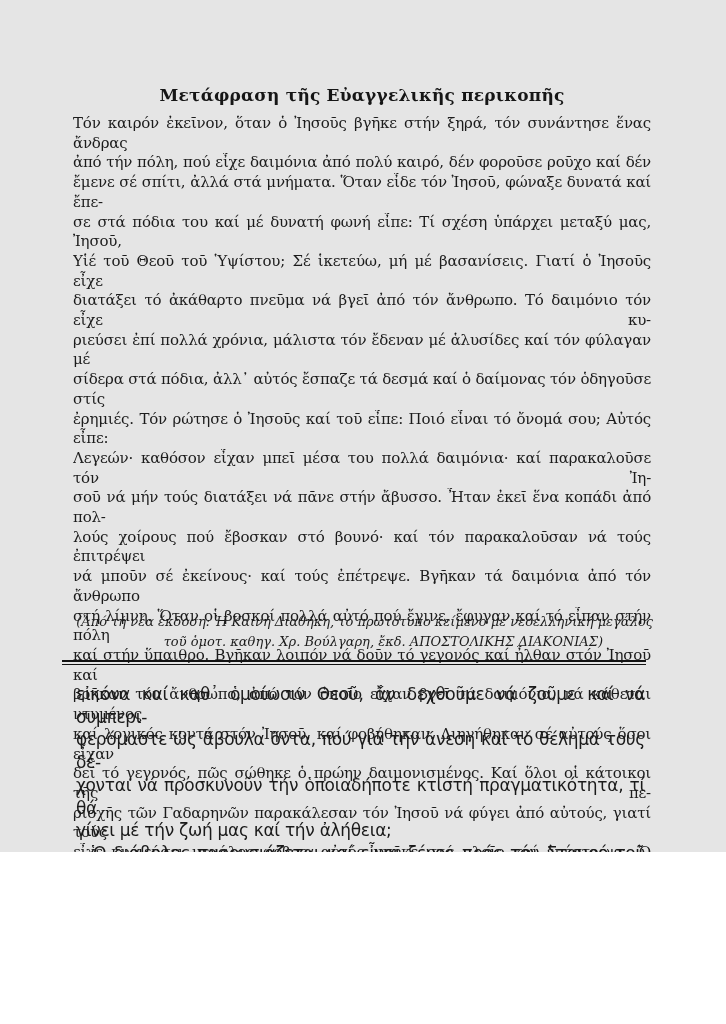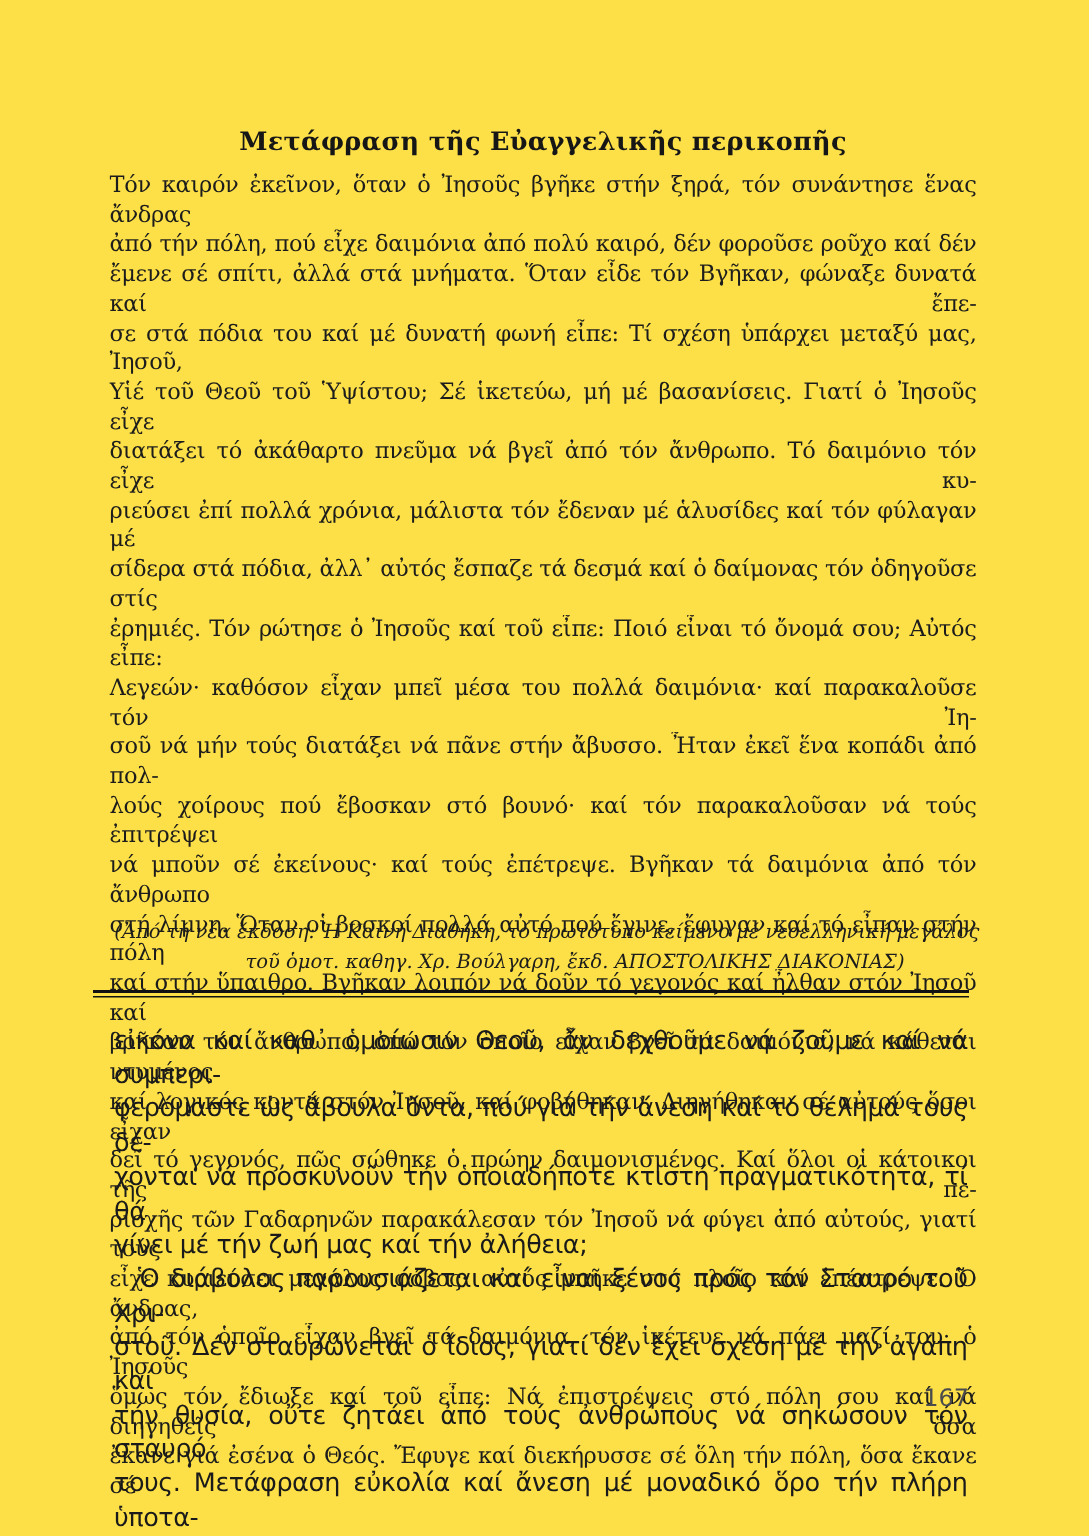--- a/index.html
+++ b/index.html
@@ -1,19 +1,19 @@
 <!DOCTYPE html>
 <html><head>
 <meta charset="utf-8">
 <style>
   html, body { margin: 0; padding: 0; background: #ffffff; }
   .page {
     position: relative;
-    width: 726px; height: 1024px;
-    background: #fde047;
+    width: 726px; height: 852px;
+    background: #e5e5e5;
     overflow: hidden;
     color: #1c1c1c;
   }
   .title {
     position: absolute;
     left: 73px; top: 85px; width: 578px;
     text-align: center;
     font: bold 17px/20px "DejaVu Serif", "Liberation Serif", serif;
     letter-spacing: 0.2px;
     color: #161616;
@@ -66,21 +66,21 @@
 </head>
 <body>
 
 <div class="page">
 
   <div class="title">Μετάφραση τῆς Εὐαγγελικῆς περικοπῆς</div>
 
   <div class="gospel">
     <div class="jline">Τόν καιρόν ἐκεῖνον, ὅταν ὁ Ἰησοῦς βγῆκε στήν ξηρά, τόν συνάντησε ἕνας ἄνδρας</div>
     <div class="jline">ἀπό τήν πόλη, πού εἶχε δαιμόνια ἀπό πολύ καιρό, δέν φοροῦσε ροῦχο καί δέν</div>
-    <div class="jline">ἔμενε σέ σπίτι, ἀλλά στά μνήματα. Ὅταν εἶδε τόν Βγῆκαν, φώναξε δυνατά καί ἔπε-</div>
+    <div class="jline">ἔμενε σέ σπίτι, ἀλλά στά μνήματα. Ὅταν εἶδε τόν Ἰησοῦ, φώναξε δυνατά καί ἔπε-</div>
     <div class="jline">σε στά πόδια του καί μέ δυνατή φωνή εἶπε: Τί σχέση ὑπάρχει μεταξύ μας, Ἰησοῦ,</div>
     <div class="jline">Υἱέ τοῦ Θεοῦ τοῦ Ὑψίστου; Σέ ἱκετεύω, μή μέ βασανίσεις. Γιατί ὁ Ἰησοῦς εἶχε</div>
     <div class="jline">διατάξει τό ἀκάθαρτο πνεῦμα νά βγεῖ ἀπό τόν ἄνθρωπο. Τό δαιμόνιο τόν εἶχε κυ-</div>
     <div class="jline">ριεύσει ἐπί πολλά χρόνια, μάλιστα τόν ἔδεναν μέ ἁλυσίδες καί τόν φύλαγαν μέ</div>
     <div class="jline">σίδερα στά πόδια, ἀλλ᾽ αὐτός ἔσπαζε τά δεσμά καί ὁ δαίμονας τόν ὁδηγοῦσε στίς</div>
     <div class="jline">ἐρημιές. Τόν ρώτησε ὁ Ἰησοῦς καί τοῦ εἶπε: Ποιό εἶναι τό ὄνομά σου; Αὐτός εἶπε:</div>
     <div class="jline">Λεγεών· καθόσον εἶχαν μπεῖ μέσα του πολλά δαιμόνια· καί παρακαλοῦσε τόν Ἰη-</div>
     <div class="jline">σοῦ νά μήν τούς διατάξει νά πᾶνε στήν ἄβυσσο. Ἦταν ἐκεῖ ἕνα κοπάδι ἀπό πολ-</div>
     <div class="jline">λούς χοίρους πού ἔβοσκαν στό βουνό· καί τόν παρακαλοῦσαν νά τούς ἐπιτρέψει</div>
     <div class="jline">νά μποῦν σέ ἐκείνους· καί τούς ἐπέτρεψε. Βγῆκαν τά δαιμόνια ἀπό τόν ἄνθρωπο</div>

